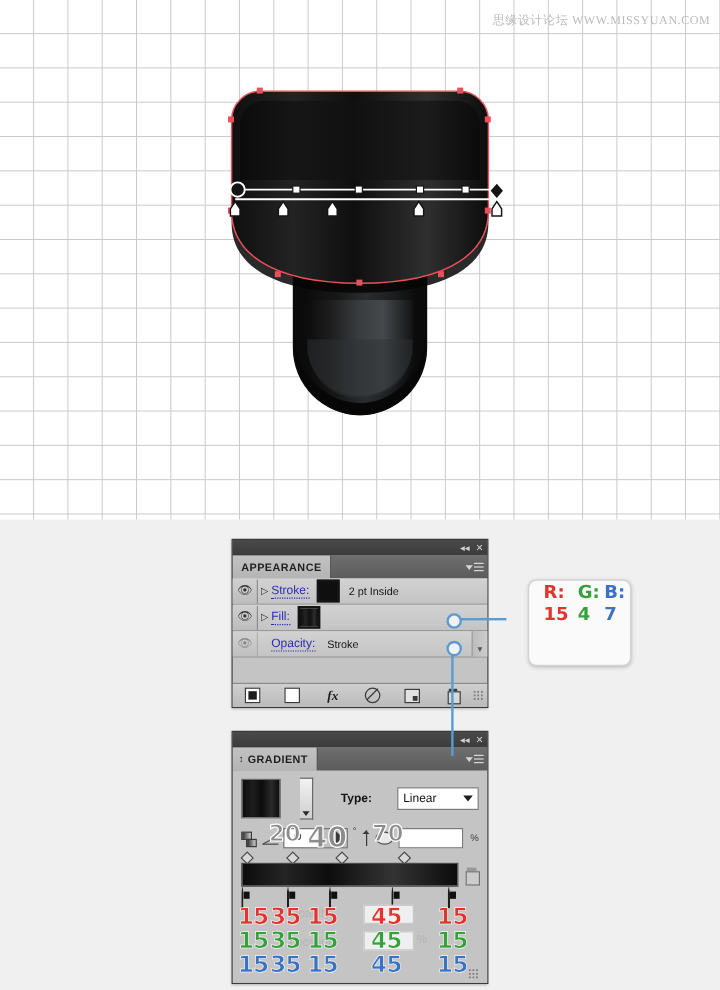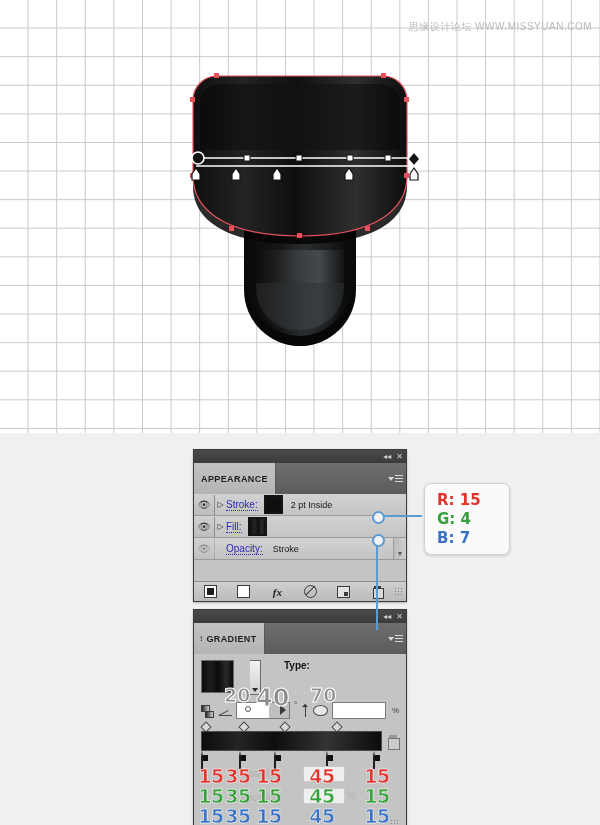--- a/index.html
+++ b/index.html
@@ -15,44 +15,44 @@
   #canvas{
     position:absolute;left:0;top:0;width:600px;height:433px;
     background-color:#ffffff;
     background-image:
       linear-gradient(to right, #c9c9c9 1px, transparent 1px),
       linear-gradient(to bottom, #c9c9c9 1px, transparent 1px);
     background-size:28.6px 28.6px;
     background-position:-1px -1px;
   }
   #watermark{
-    position:absolute;right:8px;top:20px;
+    position:absolute;right:8px;top:10px;
     font-size:10px;color:#b9b9b9;letter-spacing:.5px;
     white-space:nowrap;
-    font-family:Liberation Sans, sans-serif;
+    font-family:Liberation Serif, serif;
   }
 
   
   #artwork{position:absolute;left:0;top:0;width:600px;height:433px;}
 
   
   .panel{
     position:absolute;
     background:#c8c8c8;
     border:1px solid #3a3a3a;
     box-shadow:0 1px 2px rgba(0,0,0,.28);
   }
   .pbar{
     height:13px;background:linear-gradient(#4a4a4a,#3b3b3b);
     display:flex;align-items:center;justify-content:flex-end;
     padding-right:3px;gap:5px;
   }
   .pbar span{color:#d2d2d2;font-size:8px;line-height:8px;}
   .ptabrow{
-    height:31px;background:linear-gradient(#6e6e6e,#5c5c5c);
+    height:19px;background:linear-gradient(#6e6e6e,#5c5c5c);
     display:flex;align-items:stretch;
   }
   .ptab{
     background:linear-gradient(#c2c2c2,#b4b4b4);
     color:#1e1e1e;font-size:9px;letter-spacing:.4px;
     display:flex;align-items:center;padding:0 7px;font-weight:bold;
     border-right:1px solid #585858;
   }
   .ptab.gradtab{padding-left:5px;}
   .ptabfill{flex:1;background:linear-gradient(#6e6e6e,#5c5c5c);}
@@ -123,21 +123,21 @@
   .ic-trash{width:9px;height:11px;position:relative;display:block;}
   .ic-trash i{position:absolute;left:0;top:2px;width:9px;height:9px;border:1px solid #3a3a3a;background:#d8d8d8;display:block;}
   .ic-trash b{position:absolute;left:1px;top:0;width:7px;height:2px;background:#3a3a3a;display:block;}
   .grip{width:9px;height:9px;margin-right:3px;
     background-image:radial-gradient(#7d7d7d 34%,transparent 36%);
     background-size:3px 3px;}
 
   
   #gradient{left:193px;top:609px;width:212px;}
   #gradient .body{background:#c4c4c4;padding:6px 7px 3px 7px;}
-  .gr-typerow{display:flex;gap:16px;}
+  .gr-typerow{display:flex;align-items:center;gap:16px;}
   .gr-prev{
     width:31px;height:31px;border:1px solid #6a6a6a;
     background:linear-gradient(90deg,#0b0b0b,#1e1e1e 28%,#0c0c0c 52%,#2a2a2a 78%,#0b0b0b);
   }
   .gr-prevarrow{
     width:10px;height:31px;border:1px solid #6a6a6a;border-left:none;
     background:linear-gradient(#f2f2f2,#cfcfcf);
     display:flex;align-items:flex-end;justify-content:center;padding-bottom:2px;
   }
   .gr-prevarrow .caretdn{border-top-color:#2a2a2a;border-left-width:3px;border-right-width:3px;border-top-width:4px;}
@@ -208,24 +208,24 @@
   .rgbnum.g{color:#36a03b;}
   .rgbnum.b{color:#3a72c4;}
   
   .ghost{
     position:absolute;font-size:10px;color:#b4b4b4;left:6px;
   }
   .ghostfield{position:absolute;border:1px solid #c9c9c9;background:#efefef;height:14px;width:40px;}
 
   
   #rgbbox{
-    position:absolute;left:424px;top:483px;width:72px;height:70px;
+    position:absolute;left:440px;top:483px;width:72px;height:70px;
     background:#fafafa;border:1px solid #d2d2d2;border-radius:7px;
     box-shadow:0 1px 3px rgba(0,0,0,.18);
-    display:flex;flex-direction:column;justify-content:center;padding-left:12px;
+    display:flex;flex-direction:row;justify-content:center;padding-left:12px;
   }
   #rgbbox div{
     font-family:"DejaVu Sans",sans-serif;font-weight:bold;font-size:15px;line-height:19px;
   }
   #rgbbox .r{color:#e0342e;}
   #rgbbox .g{color:#36a03b;}
   #rgbbox .b{color:#3a72c4;}
 
   
   .conn{position:absolute;background:#5b9bd5;}
@@ -424,20 +424,24 @@
   </div>
 
   <div class="body">
 
     <div class="gr-typerow">
       <div class="gr-prev"></div>
       <div class="gr-prevarrow">
         <span class="caretdn"></span>
       </div>
       <span class="gr-typelbl">Type:</span>
+      <div class="gr-select">
+        <span class="txt">Linear</span>
+        <span class="caretdn"></span>
+      </div>
     </div>
 
     <div class="gr-ctrlrow">
       <span class="ic-revgrad">
           <i class="a"></i>
           <i class="b"></i>
         </span>
       <span class="ang-ic"></span>
       <div class="gr-field gr-slider">
         <span class="dot"></span>

